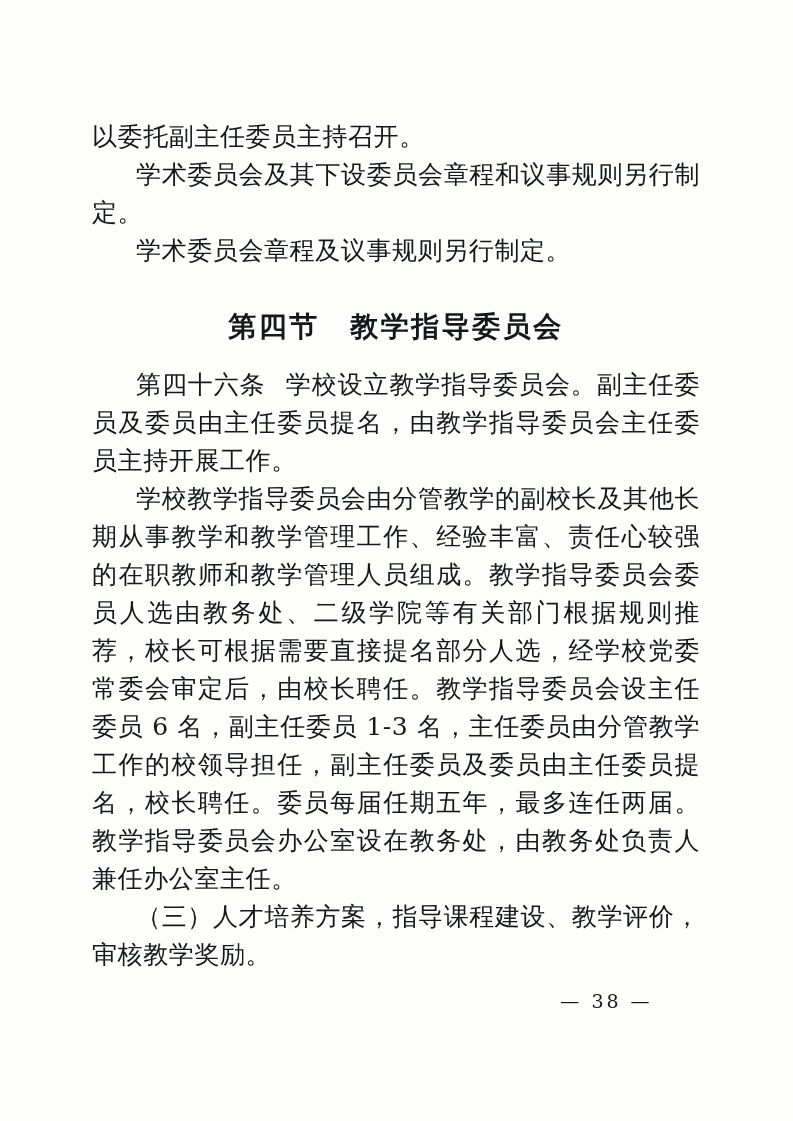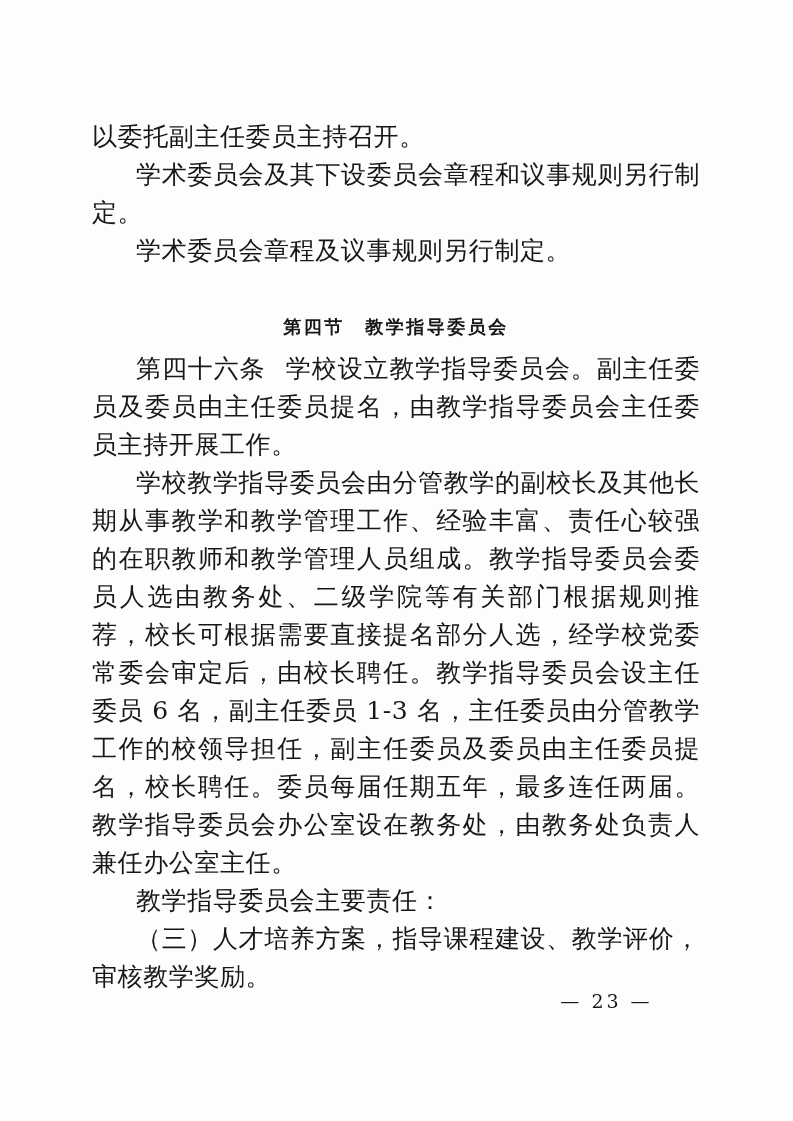--- a/index.html
+++ b/index.html
@@ -38,25 +38,25 @@
     margin: 0 0 0 0;
     color: #15171a;
   }
   .indent2 {
     text-indent: 44px;
   }
   .indent0 {
     text-indent: 0;
   }
   .section-heading {
-    font-size: 18px;
+    font-size: 28px;
     line-height: 38px;
     letter-spacing: 2.5px;
     text-align: center;
-    margin: 26px 0 4px 0;
+    margin: 26px 0 20px 0;
     color: #15171a;
     font-family: "DejaVu Serif", "Liberation Serif", serif;
   }
   .gap-md { height: 12px; }
   .article-num {
     letter-spacing: 0.6px;
   }
   .spacer-wide {
     display: inline-block;
     width: 20px;
@@ -89,24 +89,23 @@
     <p class="para indent2">学术委员会章程及议事规则另行制定。</p>
 
     <div class="gap-md"></div>
 
     <h2 class="section-heading">第四节　教学指导委员会</h2>
 
     <p class="para indent2"><span class="article-num">第四十六条</span><span class="spacer-wide"></span><span>学校设立教学指导委员会。副主任委员及委员由主任委员提名，由教学指导委员会主任委员主持开展工作。</span></p>
 
     <p class="para indent2">学校教学指导委员会由分管教学的副校长及其他长期从事教学和教学管理工作、经验丰富、责任心较强的在职教师和教学管理人员组成。教学指导委员会委员人选由教务处、二级学院等有关部门根据规则推荐，校长可根据需要直接提名部分人选，经学校党委常委会审定后，由校长聘任。教学指导委员会设主任委员 6 名，副主任委员 1-3 名，主任委员由分管教学工作的校领导担任，副主任委员及委员由主任委员提名，校长聘任。委员每届任期五年，最多连任两届。教学指导委员会办公室设在教务处，由教务处负责人兼任办公室主任。</p>
 
-    <p class="para indent2">教学指导委员会主要责任：</p>
 
 
 
     <p class="para indent2">（三）人才培养方案，指导课程建设、教学评价，审核教学奖励。</p>
 
   </div>
 
   <div class="footer">
-    <span class="footer-inner">— 23 —</span>
+    <span class="footer-inner">— 38 —</span>
   </div>
 </div>
 
 </body></html>

